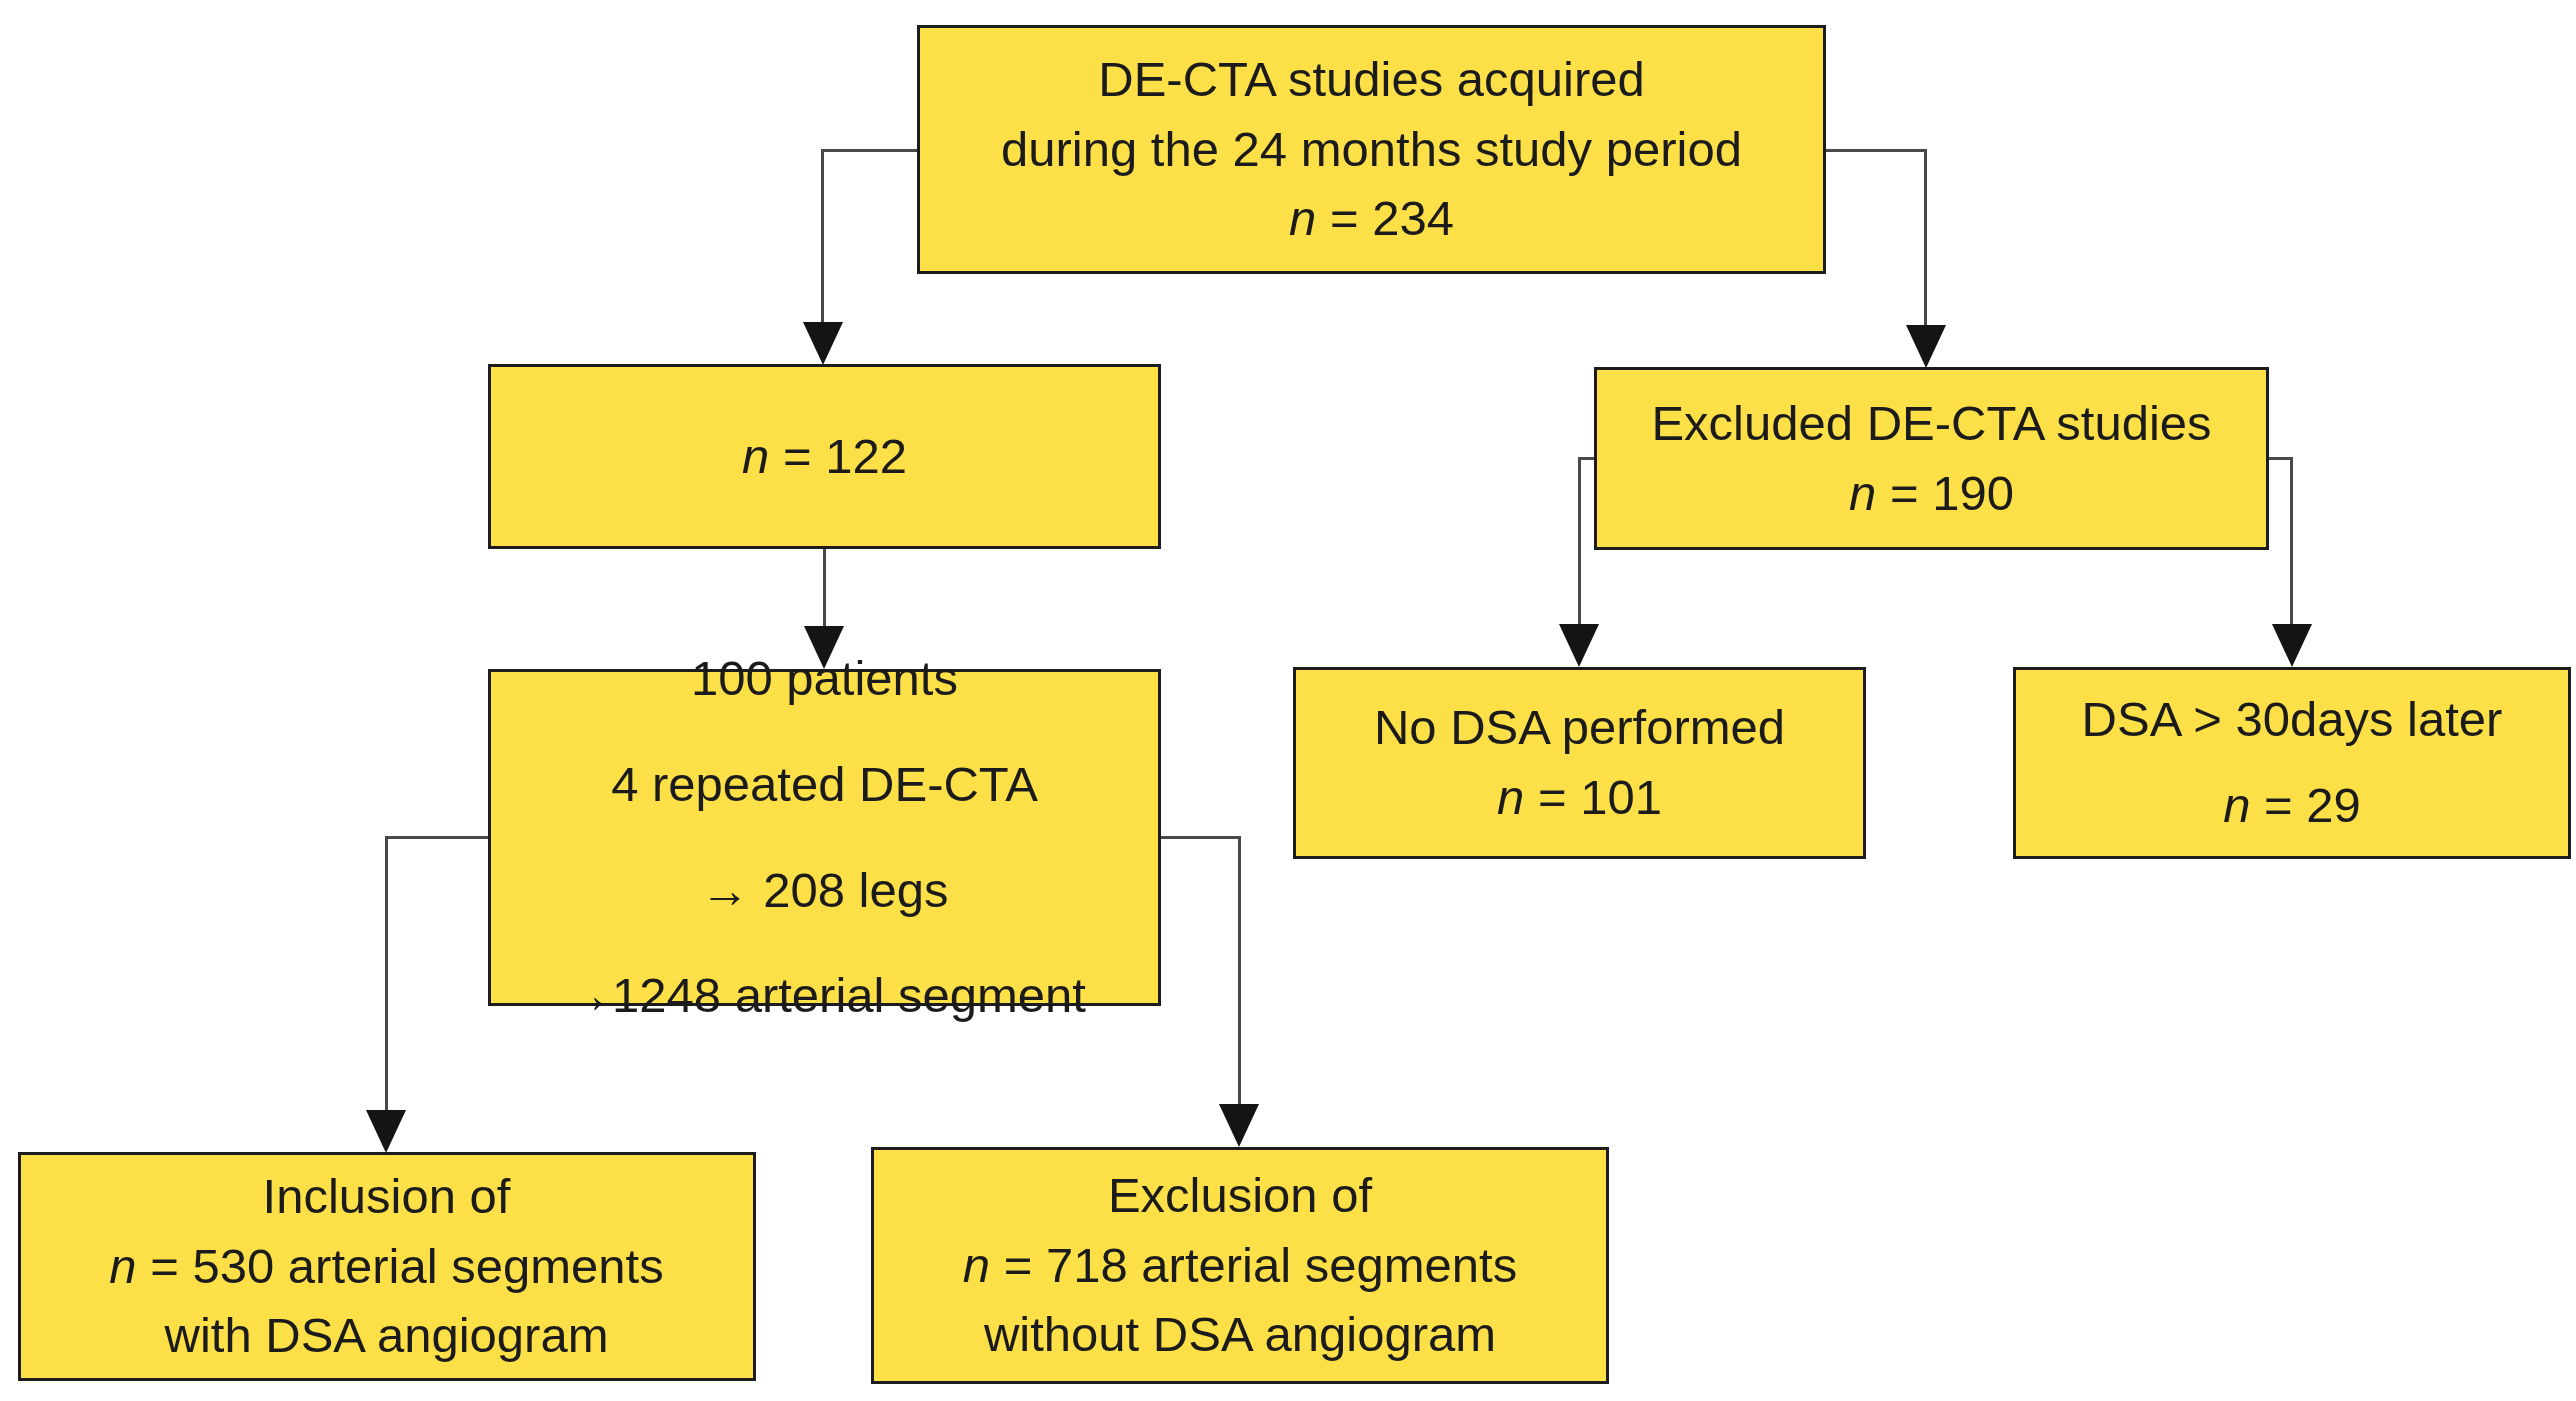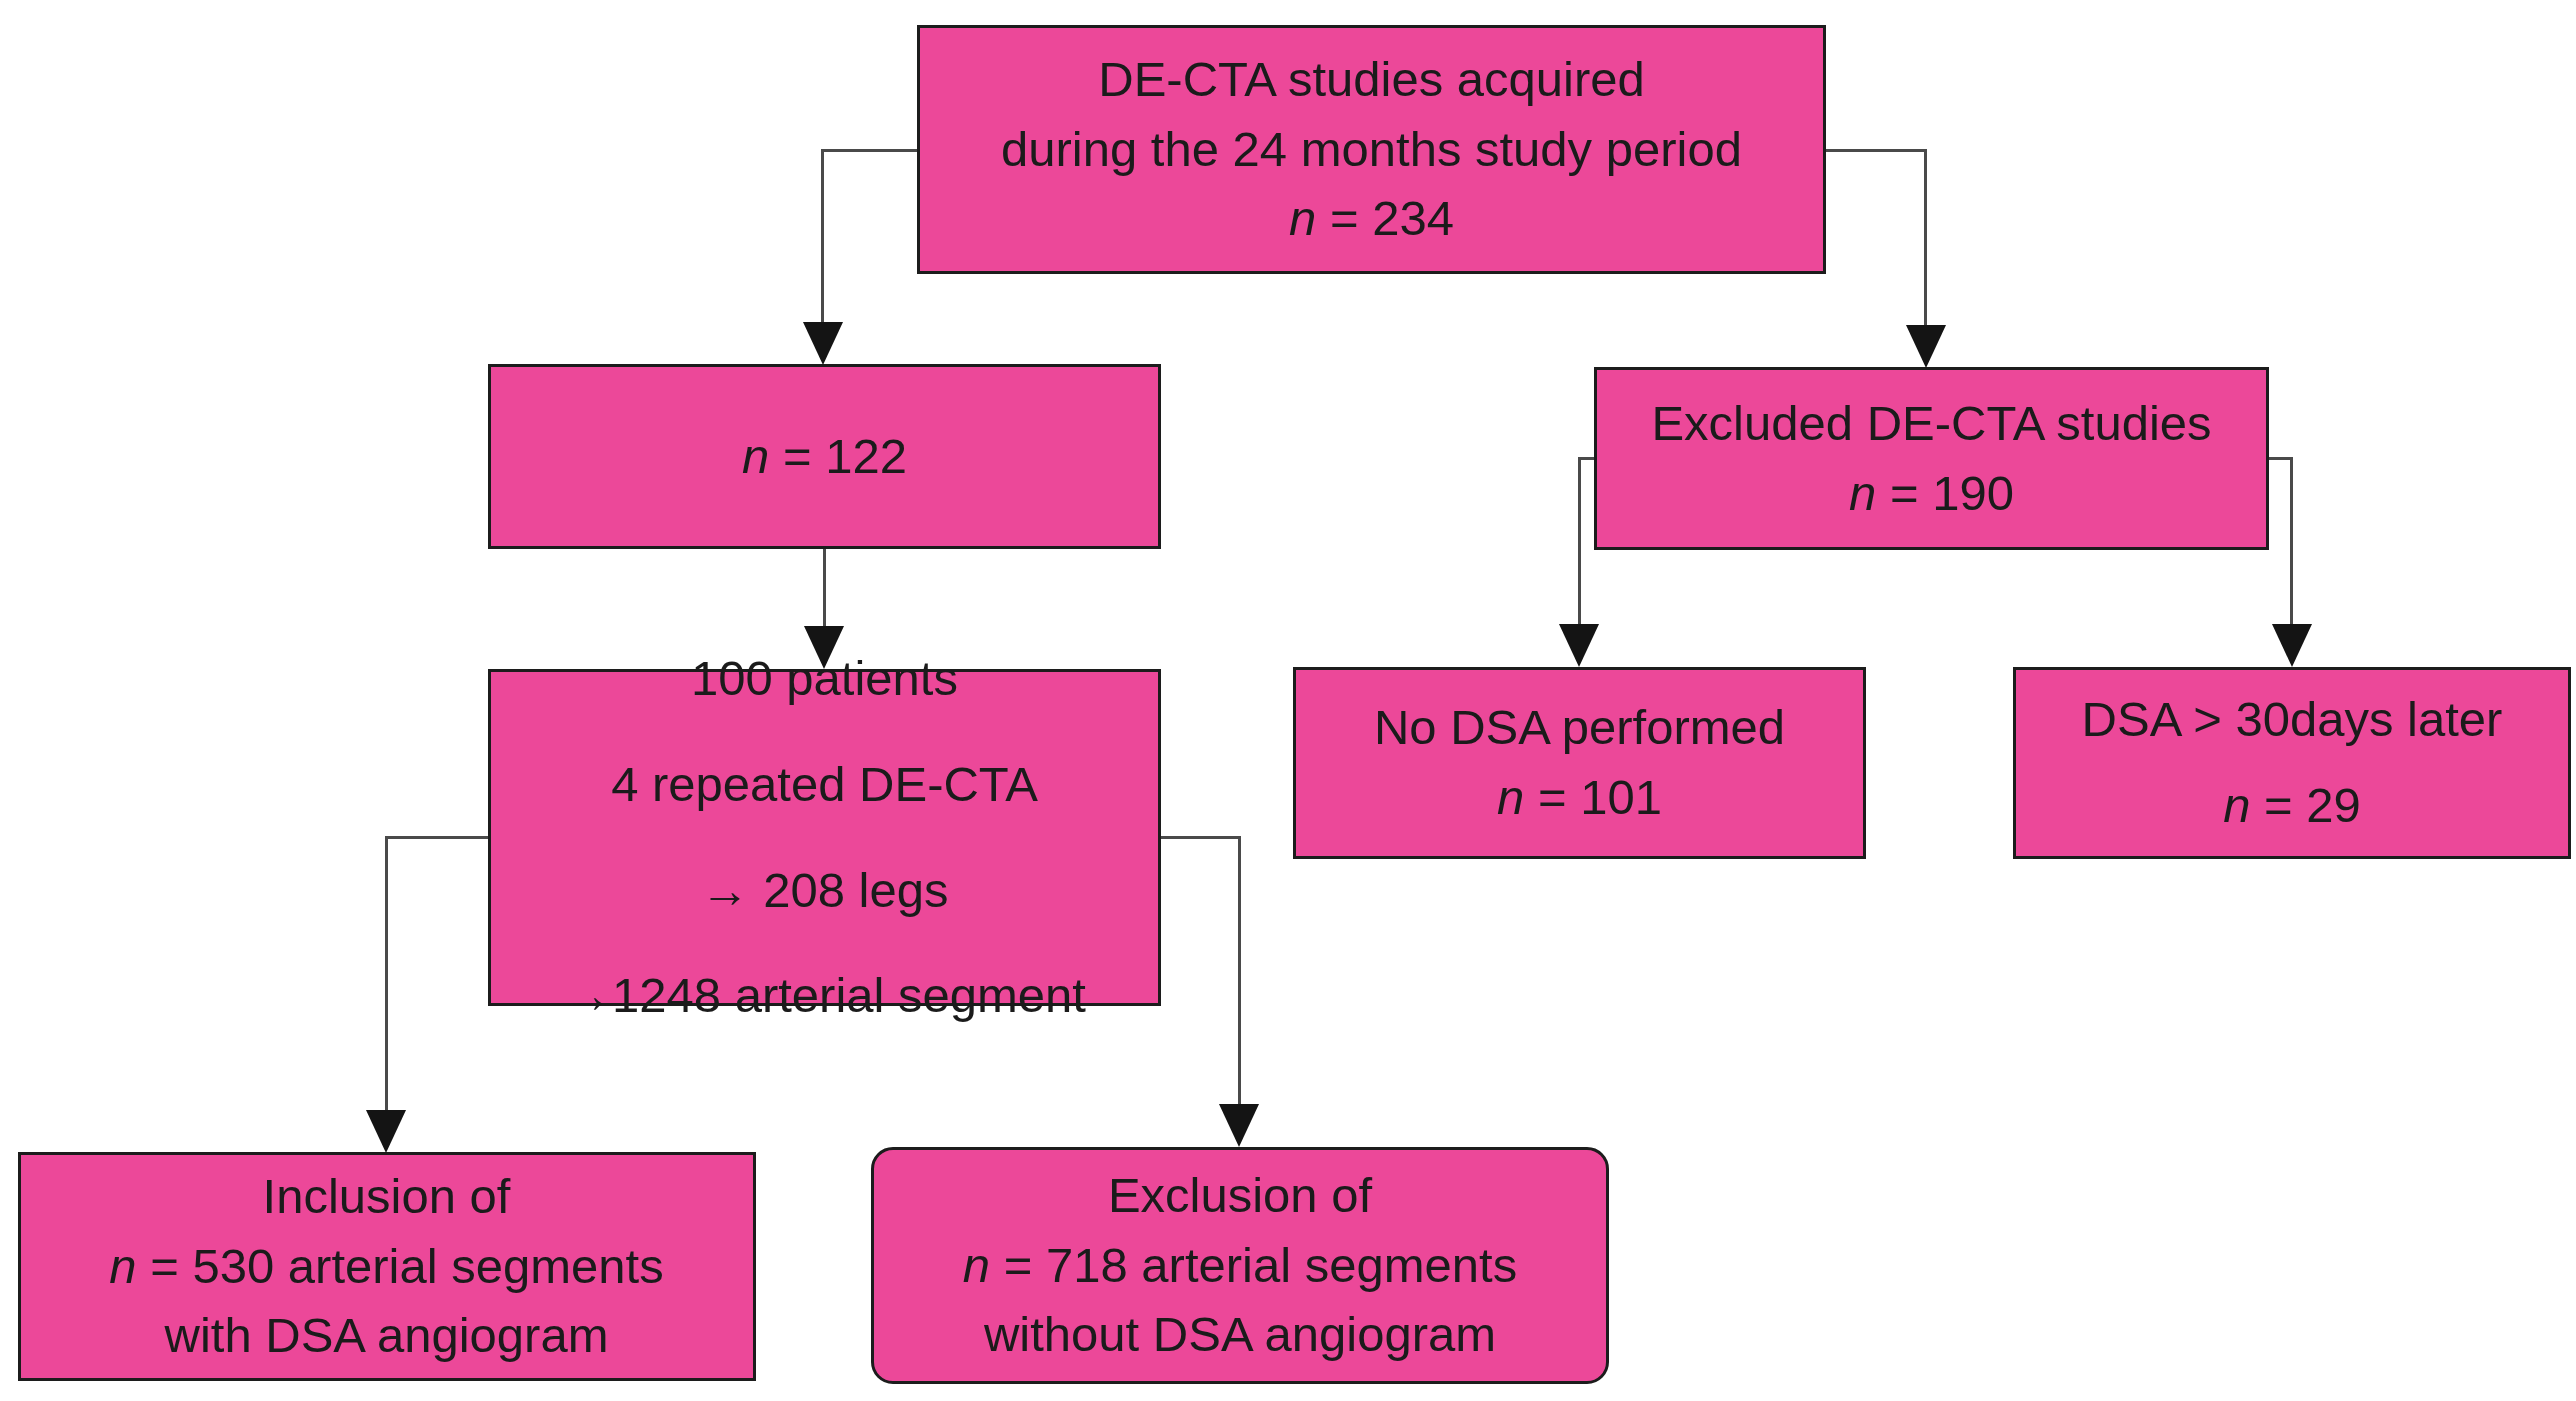--- a/index.html
+++ b/index.html
@@ -9,21 +9,21 @@
     height: 1401px;
     background: #ffffff;
     font-family: "Liberation Sans", sans-serif;
     color: #1b1b1b;
     overflow: hidden;
   }
   .box {
     position: absolute;
     box-sizing: border-box;
     border: 3.9px solid #1c1c1c;
-    background: #ec4899;
+    background: #fde047;
     display: flex;
     flex-direction: column;
     align-items: center;
     justify-content: center;
     text-align: center;
     font-size: 49px;
     line-height: 1.42;
     z-index: 2;
   }
   .box .tline { white-space: pre; }
@@ -43,21 +43,21 @@
     z-index: 3;
   }
   
   #box-acquired  { left: 917px;  top: 25px;   width: 909px; height: 249px; }
   #box-included  { left: 488px;  top: 364px;  width: 673px; height: 185px; }
   #box-excluded  { left: 1594px; top: 367px;  width: 675px; height: 183px; }
   #box-patients  { left: 488px;  top: 669px;  width: 673px; height: 337px; gap: 36px; }
   #box-no-dsa    { left: 1293px; top: 667px;  width: 573px; height: 192px; }
   #box-dsa-later { left: 2013px; top: 667px;  width: 558px; height: 192px; gap: 16px; }
   #box-inclusion { left: 17.5px;   top: 1152px; width: 738px; height: 229px; }
-  #box-exclusion { left: 871px;  top: 1147px; width: 738px; height: 237px; border-radius: 22px; }
+  #box-exclusion { left: 871px;  top: 1147px; width: 738px; height: 237px; }
   
   #c-acq-left-h   { left: 821px;  top: 149px; width: 99px; height: 2.9px; }
   #c-acq-left-v   { left: 821px;  top: 149px; width: 2.9px;   height: 180px; }
   #a-included     { left: 803px;  top: 322px; }
   #c-acq-right-h  { left: 1823px; top: 149px; width: 104px; height: 2.9px; }
   #c-acq-right-v  { left: 1924px; top: 149px; width: 2.9px;   height: 180px; }
   #a-excluded     { left: 1906px; top: 325px; }
   #c-inc-down-v   { left: 823px;  top: 549px; width: 2.9px;   height: 81px; }
   #a-patients     { left: 804px;  top: 626px; }
   #c-pat-left-h   { left: 387px;  top: 836px; width: 101px; height: 2.9px; }

